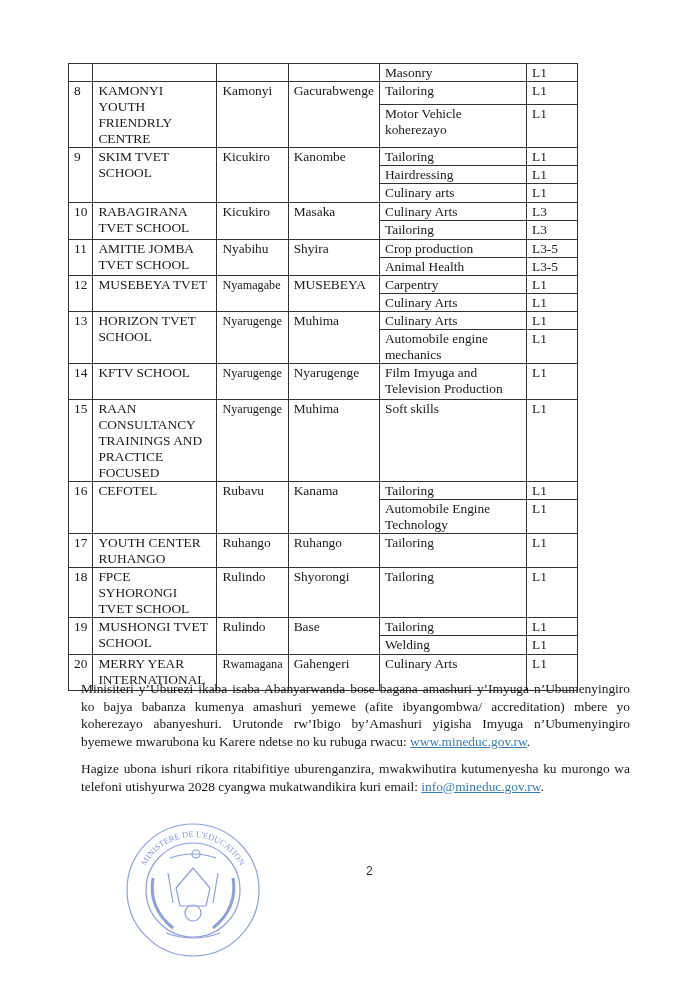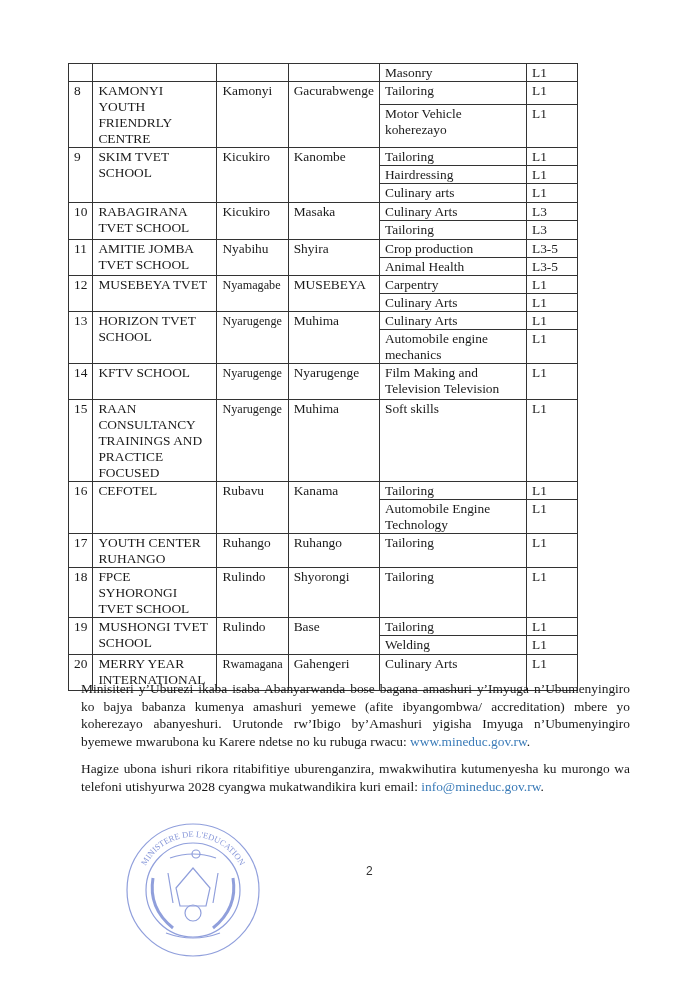--- a/index.html
+++ b/index.html
@@ -11,21 +11,21 @@
             overflow: hidden; }
   .tbl td.sm { font-size: 12.2px; }
   .c-no { width: 20px; }
   .c-name { width: 124px; }
   .c-dist { width: 69px; }
   .c-sect { width: 90px; }
   .c-trade { width: 147px; }
   .c-lvl { width: 51px; }
   .para { position: absolute; left: 81px; width: 549px; font-size: 13.4px;
           line-height: 17.5px; text-align: justify; margin: 0; }
-  .para a { color: #3a7bb8; }
+  .para a { color: #3a7bb8; text-decoration: underline; }
   .page-no { position: absolute; left: 366px; top: 864px;
              font-family: "Liberation Sans", sans-serif; font-size: 12px; color: #333; }
   .seal { position: absolute; left: 118px; top: 818px; width: 150px; height: 140px; }
 </style>
 </head>
 <body>
 
 <table class="tbl">
   <colgroup>
     <col class="c-no">
@@ -118,21 +118,21 @@
       </tr>
       <tr style="height: 33px;">
         <td>Automobile engine mechanics</td>
         <td>L1</td>
       </tr>
       <tr style="height: 36px;">
         <td>14</td>
         <td>KFTV SCHOOL</td>
         <td class="sm">Nyarugenge</td>
         <td>Nyarugenge</td>
-        <td>Film Making and Television Television</td>
+        <td>Film Imyuga and Television Production</td>
         <td>L1</td>
       </tr>
       <tr style="height: 82px;">
         <td>15</td>
         <td>RAAN CONSULTANCY TRAININGS AND PRACTICE FOCUSED</td>
         <td class="sm">Nyarugenge</td>
         <td>Muhima</td>
         <td>Soft skills</td>
         <td>L1</td>
       </tr>

